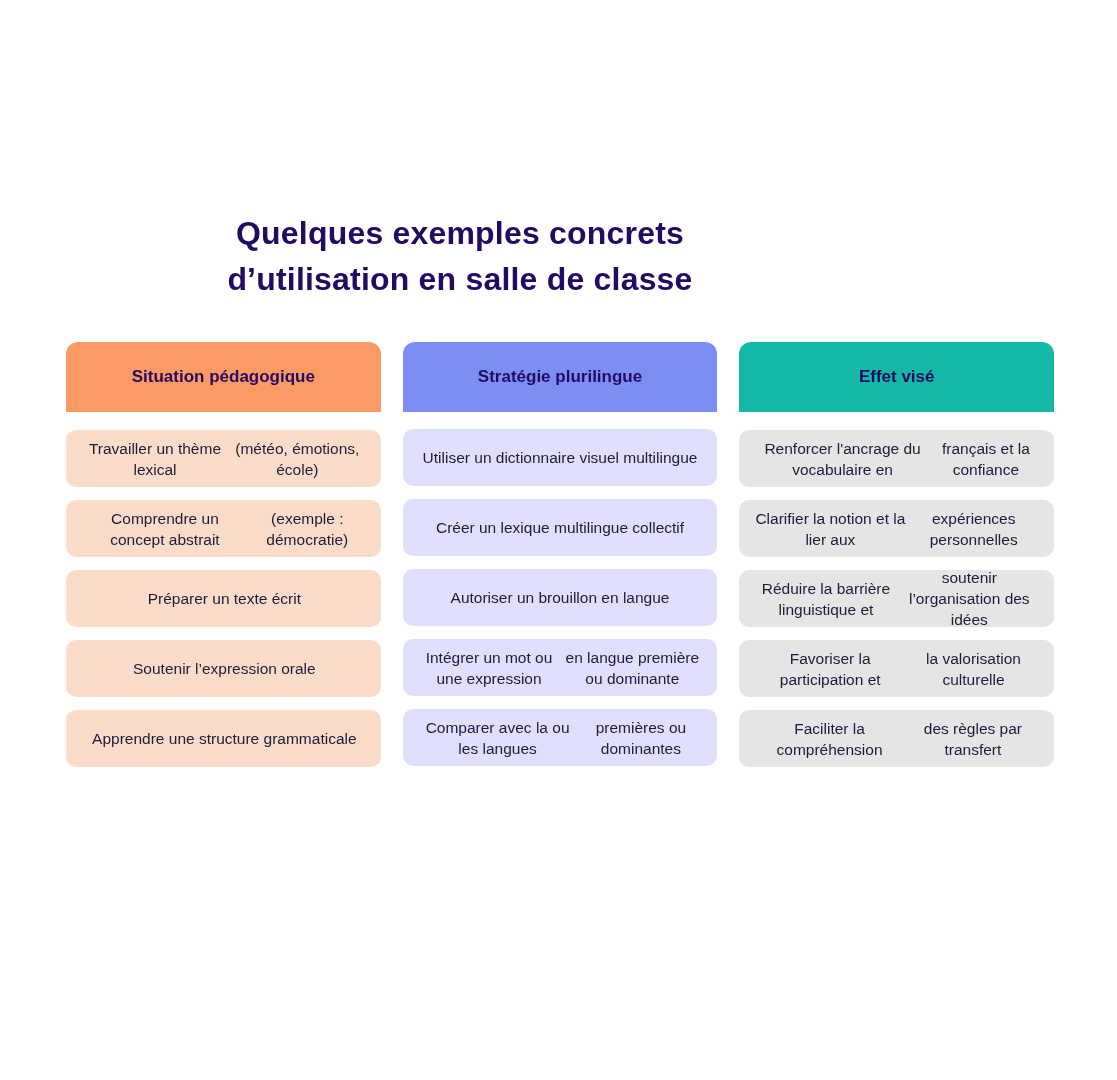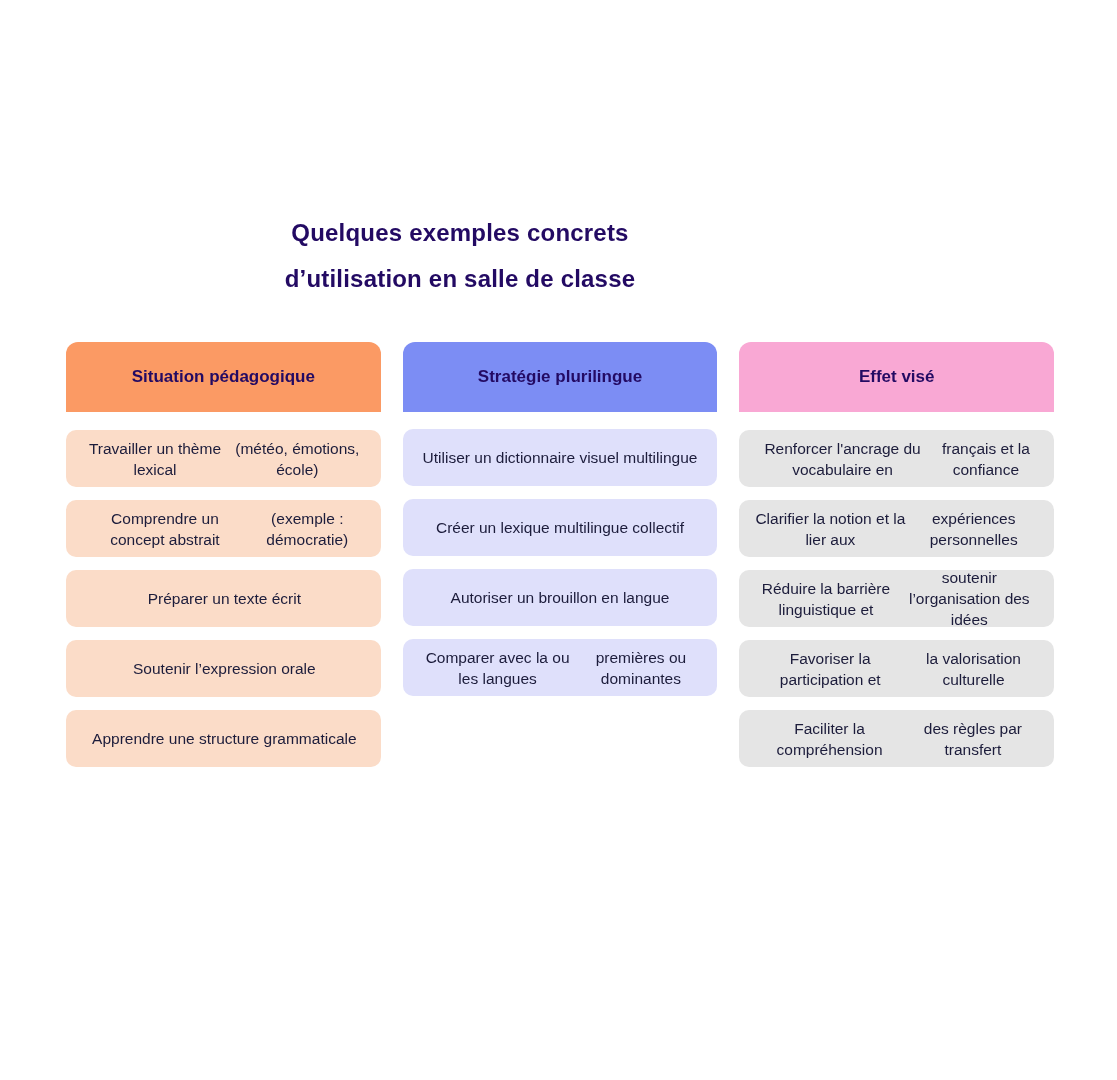--- a/index.html
+++ b/index.html
@@ -20,21 +20,21 @@
     width: 1117px;
     height: 1080px;
     box-sizing: border-box;
   }
   .title {
     position: absolute;
     top: 210px;
     left: 0;
     width: 920px;
     text-align: center;
-    font-size: 24px;
+    font-size: 32px;
     font-weight: bold;
     line-height: 46px;
     letter-spacing: 0.2px;
     color: #230a63;
   }
   .title .line {
     display: block;
   }
   .table {
     position: absolute;
@@ -82,21 +82,21 @@
     box-sizing: border-box;
     height: 57px;
   }
   .cell span {
     display: block;
   }
   .col-0 .col-header { background: #fb9a64; }
   .col-0 .cell { background: #fbdcc8; padding-left: 16px; }
   .col-1 .col-header { background: #7c8df4; }
   .col-1 .cell { background: #dfe0fb; }
-  .col-2 .col-header { background: #f9a8d4; }
+  .col-2 .col-header { background: #14b8a6; }
   .col-2 .cell { background: #e5e5e5; }
   
   .col-1 .cells { margin-top: 17px; }
   .col-2 .cells { margin-top: 18px; }
 </style>
 </head>
 <body>
 
 <div class="page">
 
@@ -136,20 +136,24 @@
         <div class="cell">
           <span>Utiliser un dictionnaire visuel multilingue</span>
         </div>
         <div class="cell">
           <span>Créer un lexique multilingue collectif</span>
         </div>
         <div class="cell">
           <span>Autoriser un brouillon en langue</span>
         </div>
         <div class="cell">
+          <span>Intégrer un mot ou une expression</span>
+          <span>en langue première ou dominante</span>
+        </div>
+        <div class="cell">
           <span>Comparer avec la ou les langues</span>
           <span>premières ou dominantes</span>
         </div>
       </div>
     </div>
 
     <div class="column col-2">
       <div class="col-header">Effet visé</div>
       <div class="cells">
         <div class="cell">

